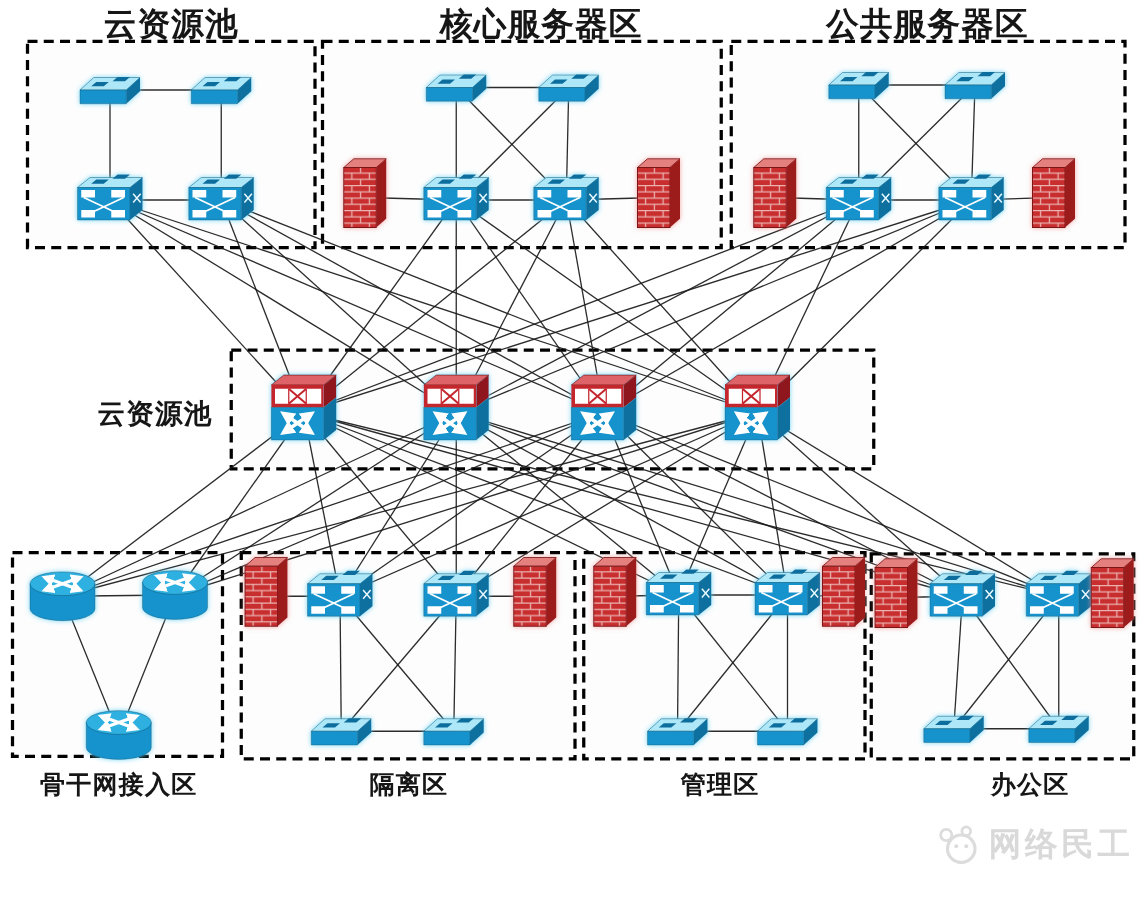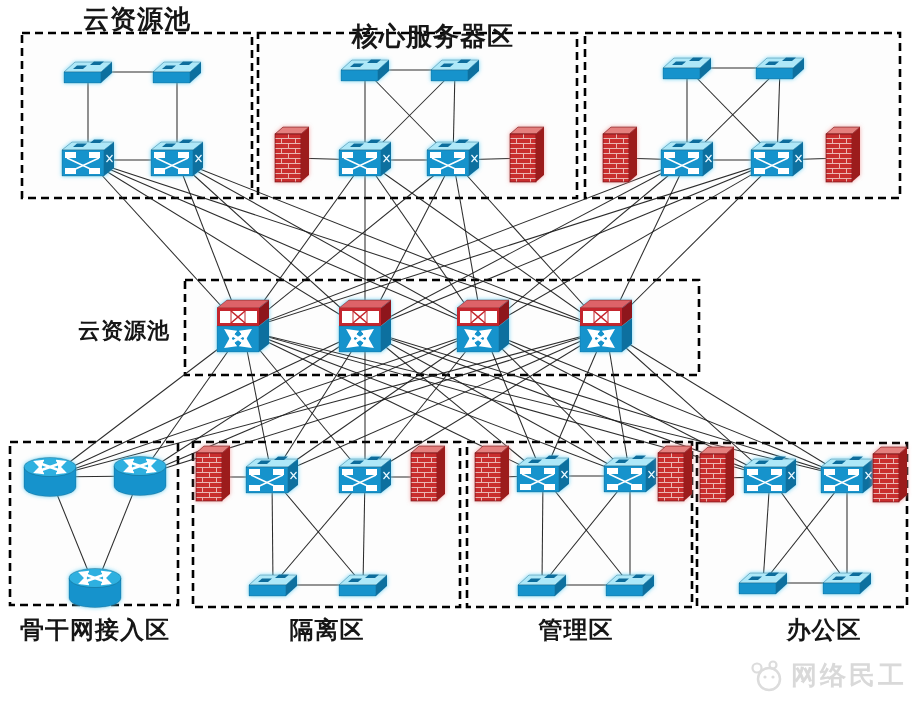--- a/index.html
+++ b/index.html
@@ -2,21 +2,21 @@
 <html><head>
 <meta charset="utf-8">
 <style>
   *{margin:0;padding:0;box-sizing:border-box}
   html,body{background:#ffffff}
   body{font-family:"Liberation Sans","DejaVu Sans",sans-serif}
   .stage{position:relative;width:916px;height:719px;background:#ffffff;overflow:hidden}
   #diagram-svg{position:absolute;left:0;top:0}
   .zone-label{position:absolute;font-weight:800;color:#161616;white-space:nowrap;letter-spacing:1px}
   .lbl-top{font-size:26px;transform:translateX(-50%)}
-  .lbl-bottom{font-size:24px;transform:translateX(-50%)}
+  .lbl-bottom{font-size:20px;transform:translateX(-50%)}
   .lbl-left{font-size:22px;transform:translateX(-100%);padding-right:8px}
   .watermark{position:absolute;left:748px;top:658px;display:flex;align-items:center;gap:5px;
              color:#d9d9d9;font-size:26px;font-weight:700;letter-spacing:3px;user-select:none}
   .wm-icon{display:inline-block;line-height:0}
 </style>
 </head>
 <body>
 
 <div class="stage">
   <svg id="diagram-svg" width="916" height="719" viewBox="0 0 916 719">
@@ -522,21 +522,22 @@
           <path d="M-24,0 L-13,-10 L24,-10 L13,0 Z" fill="#aee8f8" stroke="rgba(6,80,110,.55)" stroke-width="0.7"></path>
           <path d="M-24,0 H13 V11 H-24 Z" fill="#1693cc" stroke="rgba(6,80,110,.55)" stroke-width="0.6"></path>
           <path d="M13,0 L24,-10 L24,1 L13,11 Z" fill="#0c6f9f"></path>
           <path d="M-15,-3 h10 l4,-3.5 h-10 z" fill="#0d6d9c"></path>
           <path d="M2,-7 h10 l4,-3.5 h-10 z" fill="#0d6d9c"></path>
         </g>
       </g>
     </svg>
 
   <div class="zone-label lbl-top" style="left: 137px; top: 2px;">云资源池</div>
-  <div class="zone-label lbl-top" style="left: 433px; top: 19px;">核心服务器区</div>
+  <div class="zone-label lbl-top" style="left: 433px; top: 2px;">核心服务器区</div>
+  <div class="zone-label lbl-top" style="left: 742px; top: 2px;">公共服务器区</div>
   <div class="zone-label lbl-left" style="left: 178px; top: 316px;">云资源池</div>
   <div class="zone-label lbl-bottom" style="left: 95px; top: 614px;">骨干网接入区</div>
   <div class="zone-label lbl-bottom" style="left: 327px; top: 614px; text-align: center;">隔离区</div>
   <div class="zone-label lbl-bottom" style="left: 576px; top: 614px;">管理区</div>
   <div class="zone-label lbl-bottom" style="left: 824px; top: 614px;">办公区</div>
 
   <div class="watermark">
     <span class="wm-icon">
       <svg width="38" height="34" viewBox="0 0 38 34">
         <circle cx="21" cy="20" r="11" fill="none" stroke="#dcdcdc" stroke-width="2.5"></circle>

